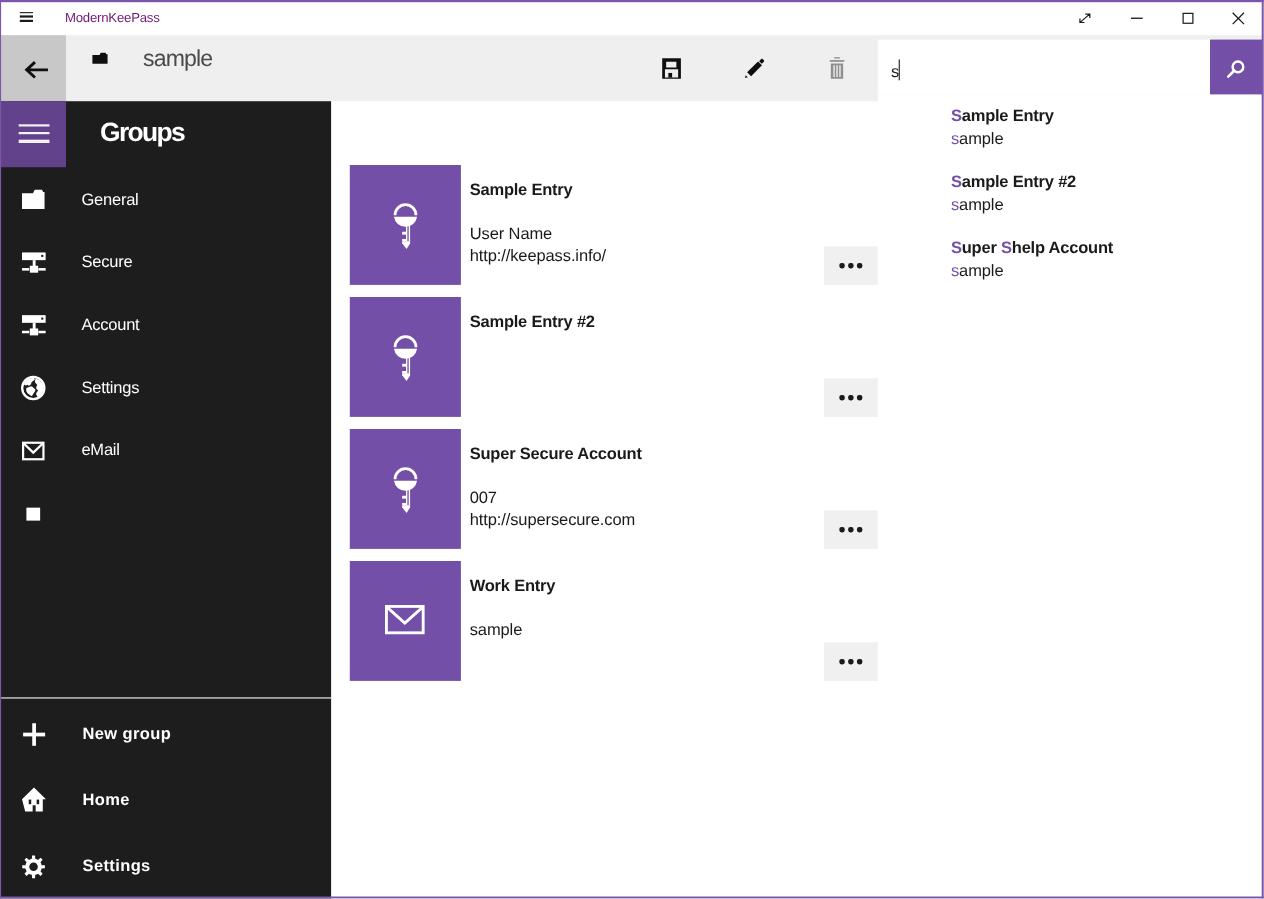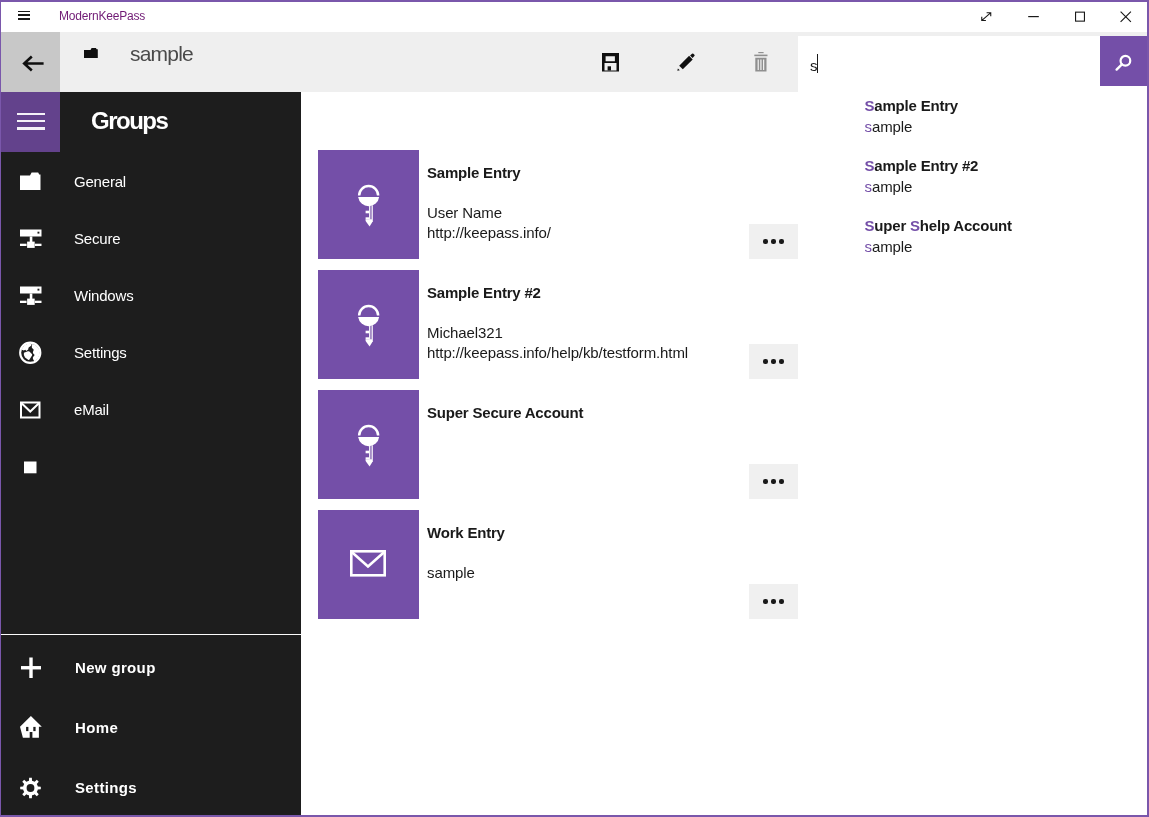--- a/index.html
+++ b/index.html
@@ -209,21 +209,21 @@
               <svg width="21.5" height="18.6" viewBox="0 0 21.5 18.6">
                 <rect x="0" y="0" width="21.5" height="7" fill="#fff"></rect>
                 <rect x="17.5" y="2.2" width="1.9" height="1.9" fill="#1d1d1d"></rect>
                 <rect x="9.75" y="7" width="2.6" height="6" fill="#fff"></rect>
                 <rect x="7.1" y="12.1" width="7.6" height="6.3" fill="#fff"></rect>
                 <rect x="0" y="14.2" width="6.6" height="2.3" fill="#fff"></rect>
                 <rect x="14.9" y="14.2" width="6.6" height="2.3" fill="#fff"></rect>
               </svg>
             </span>
           </span>
-        <span class="glabel" data-name="group-label">Windows</span>
+        <span class="glabel" data-name="group-label">Account</span>
       </div>
 
       <div class="group-item" data-name="sidebar-group-item-internet" style="--i: 3;">
         <span class="side-ic" data-name="icon-cell">
             <span data-name="globe-icon" style="display: flex;">
               <svg width="22.5" height="22.5" viewBox="0 0 22.5 22.5">
                 <circle cx="11.25" cy="11.25" r="10.1" fill="none" stroke="#fff" stroke-width="2.1"></circle>
                 <path d="M2.9 7.3 Q4.7 3.5 8.7 2.3 L11.7 2 Q13.1 2.7 12.4 4 L10.7 5.2 Q9.7 5.6 9.4 6.7 L9.2 7.9 L7.2 9.5 L6.4 8.2 L4.7 9 L2.9 8.3 Z" fill="#fff"></path>
                 <path d="M4.9 11.2 L8.9 9.8 Q9.8 9.5 10.4 10.1 L12.9 12.4 Q13.5 13 13 13.9 L10.5 17.9 Q10 18.7 9.1 18.2 L6 16 Q4.3 13.5 4.9 11.2 Z" fill="#fff"></path>
                 <path d="M13.4 2.3 Q17.6 3.5 19.5 6.8 L20.5 9.5 Q20.9 11.3 20.5 13.3 L19.2 16.3 Q17.6 18.6 15.2 19.7 L14 17.4 Q13.5 16.2 14.3 15.3 L15.7 13.5 L14.4 12.3 Q13.6 11.5 14 10.3 L14.8 8.2 L13.1 6.5 Q12.5 5.6 12.9 4.4 Z" fill="#fff"></path>
@@ -332,22 +332,20 @@
                 <rect x="11.1" y="20.4" width="1.25" height="14.2" fill="#fff"></rect>
                 <rect x="13.55" y="20.4" width="1.25" height="14.2" fill="#fff"></rect>
                 <rect x="7.6" y="25.7" width="3.6" height="2.6" fill="#fff"></rect>
                 <rect x="7.6" y="32.3" width="3.6" height="2.1" fill="#fff"></rect>
                 <path d="M7.6 34.3 H14.8 V36.3 L11.6 41.4 L7.6 36.1 Z" fill="#fff"></path>
               </svg>
             </span>
           </span>
         </div>
       <div class="e-title" data-name="entry-title">Sample Entry #2</div>
-      <div class="e-sub" data-name="entry-details">Michael321
-http://keepass.info/help/kb/testform.html</div>
       <button class="more-btn" data-name="entry-more-button">
           <i data-name="ellipsis-dot"></i>
           <i data-name="ellipsis-dot"></i>
           <i data-name="ellipsis-dot"></i>
         </button>
     </div>
 
     <div class="entry-row" data-name="entry-row-super-secure-account" style="--i: 2;">
       <div class="tile" data-name="entry-tile">
           <span class="tile-ic" data-name="icon-cell">
@@ -358,20 +356,22 @@
                 <rect x="11.1" y="20.4" width="1.25" height="14.2" fill="#fff"></rect>
                 <rect x="13.55" y="20.4" width="1.25" height="14.2" fill="#fff"></rect>
                 <rect x="7.6" y="25.7" width="3.6" height="2.6" fill="#fff"></rect>
                 <rect x="7.6" y="32.3" width="3.6" height="2.1" fill="#fff"></rect>
                 <path d="M7.6 34.3 H14.8 V36.3 L11.6 41.4 L7.6 36.1 Z" fill="#fff"></path>
               </svg>
             </span>
           </span>
         </div>
       <div class="e-title" data-name="entry-title">Super Secure Account</div>
+      <div class="e-sub" data-name="entry-details">007
+http://supersecure.com</div>
       <button class="more-btn" data-name="entry-more-button">
           <i data-name="ellipsis-dot"></i>
           <i data-name="ellipsis-dot"></i>
           <i data-name="ellipsis-dot"></i>
         </button>
     </div>
 
     <div class="entry-row" data-name="entry-row-work-email" style="--i: 3;">
       <div class="tile" data-name="entry-tile">
           <span class="tile-ic" data-name="icon-cell">

